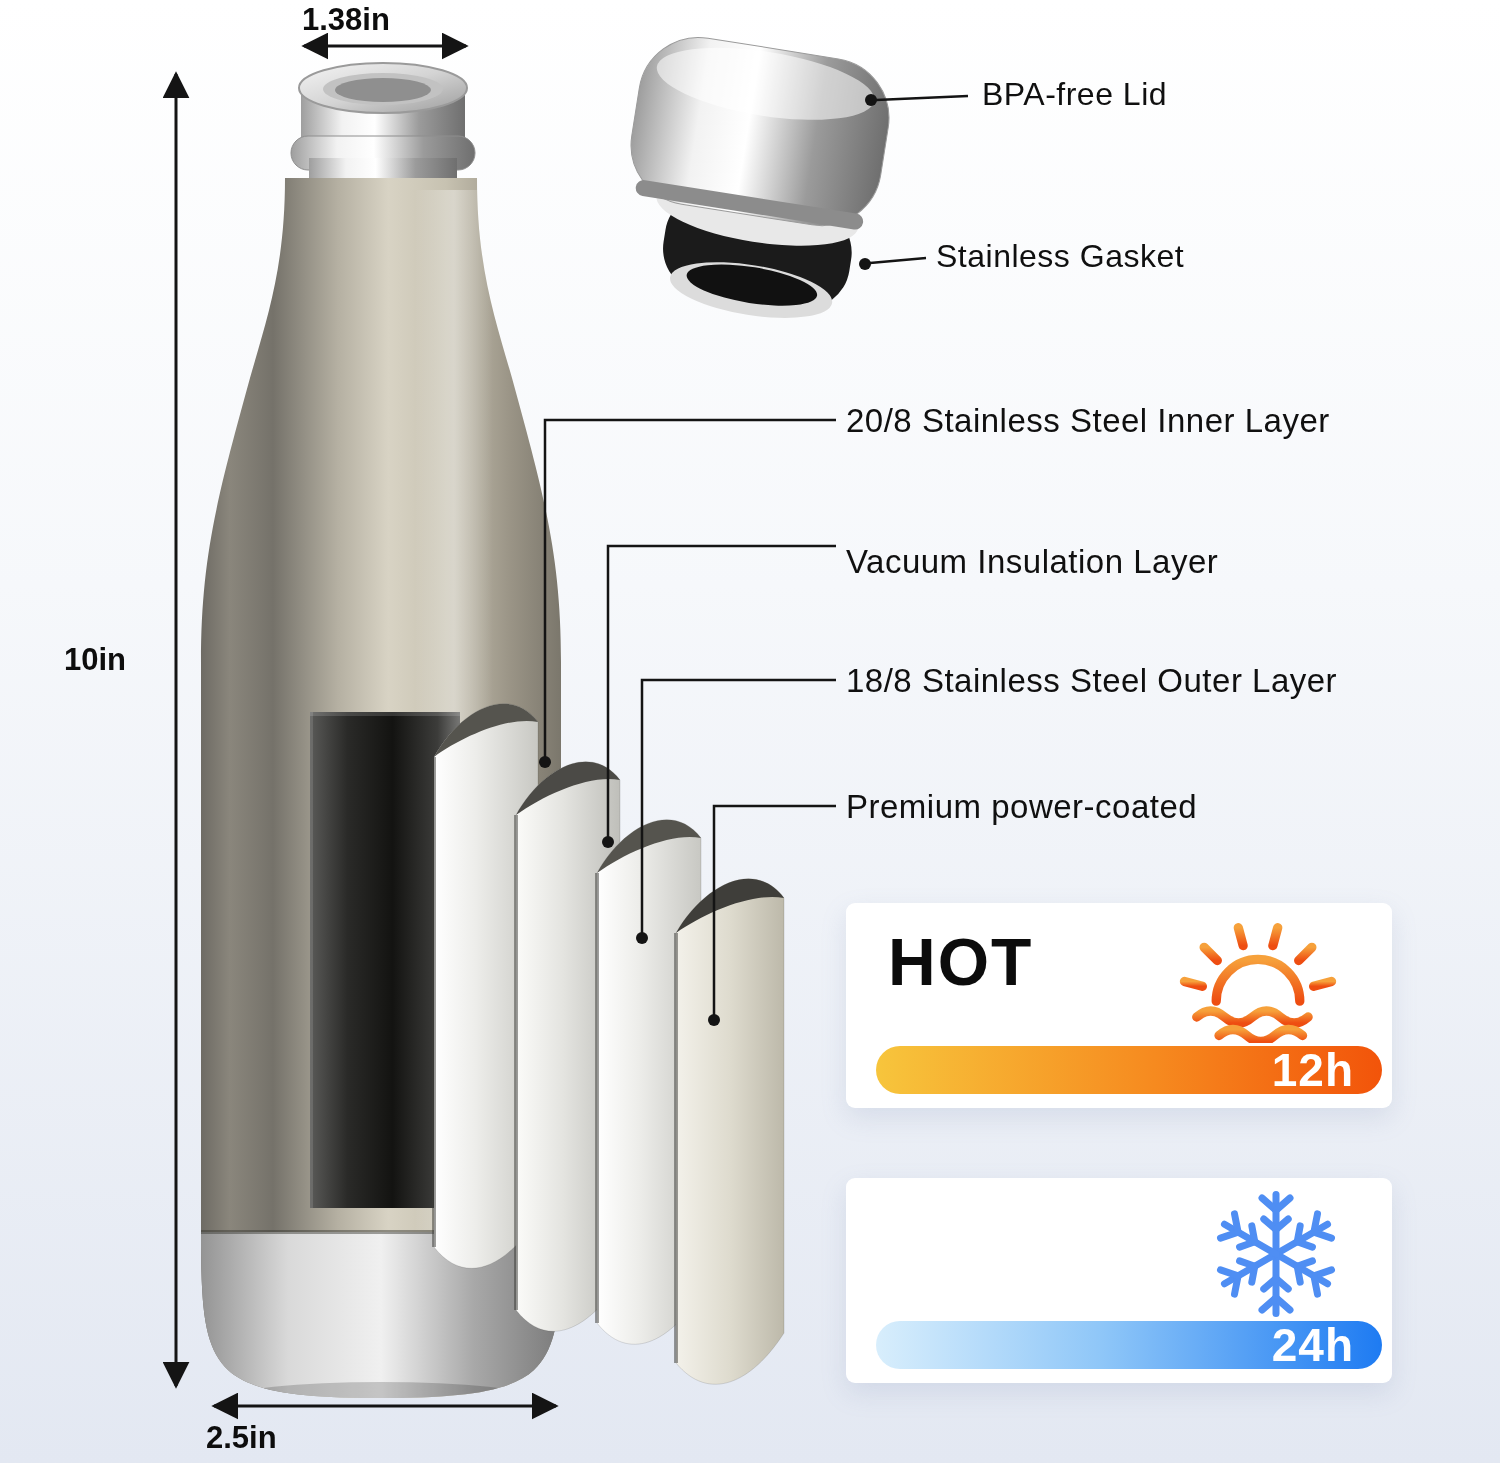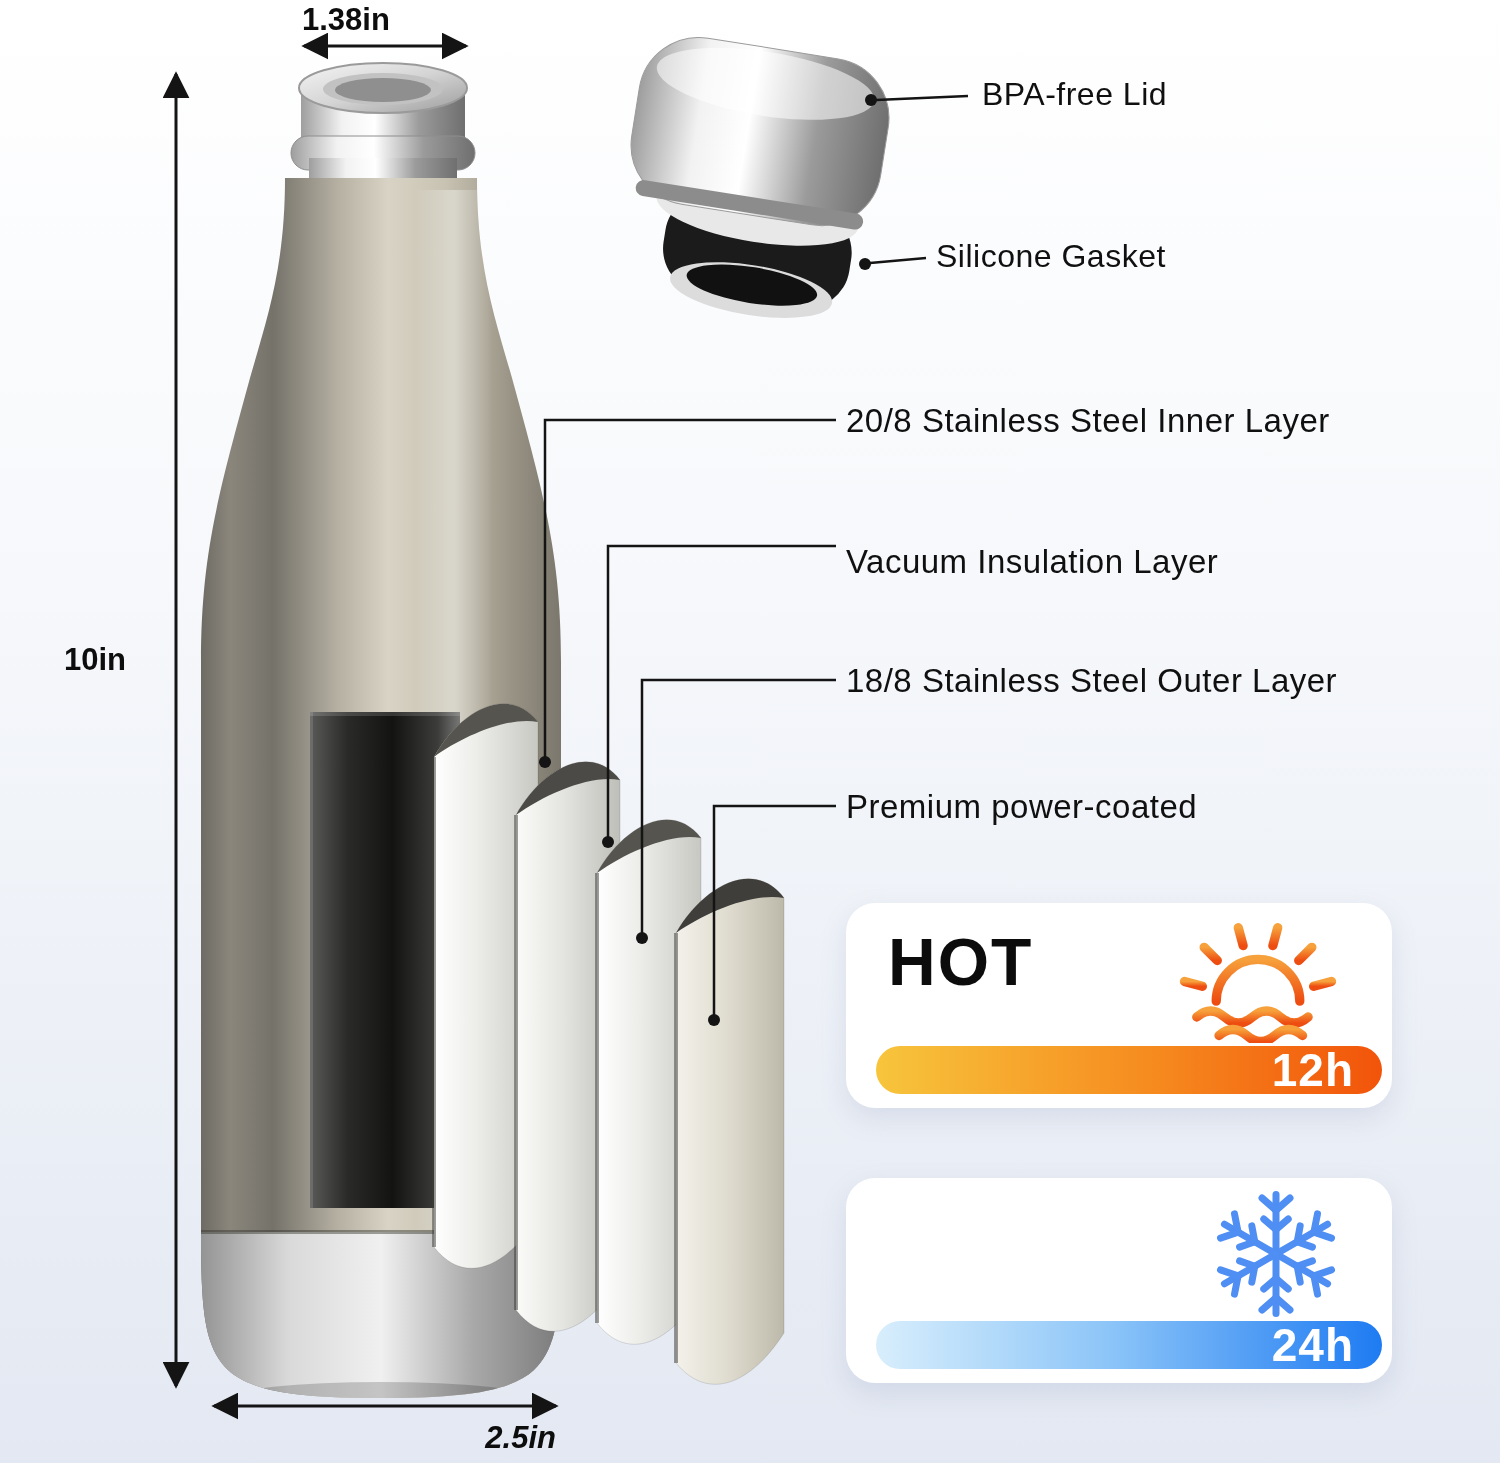--- a/index.html
+++ b/index.html
@@ -11,21 +11,21 @@
   .stage{position:absolute;inset:0;}
   svg.scene{position:absolute;left:0;top:0;}
   .lbl{
     position:absolute;font-weight:400;color:#101010;
     font-size:33px;letter-spacing:.5px;white-space:nowrap;
   }
   .dim{
     position:absolute;font-weight:700;color:#0d0d0d;font-size:31px;white-space:nowrap;
   }
   .card{
-    position:absolute;width:546px;height:205px;background:#ffffff;border-radius:29px;
+    position:absolute;width:546px;height:205px;background:#ffffff;border-radius:9px;
     box-shadow:0 10px 26px rgba(120,140,180,.18);
   }
   .card-title{
     position:absolute;left:42px;top:26px;font-size:66px;font-weight:800;
     color:#0c0c0c;letter-spacing:2px;line-height:1;
   }
   .bar{
     position:absolute;left:30px;right:10px;bottom:14px;height:48px;border-radius:27px;
   }
   .bar-hot{background:linear-gradient(90deg,#F7C53C 0%,#F68A1F 55%,#F2540A 100%);}
@@ -193,24 +193,24 @@
       <circle cx="714" cy="1020" r="6" fill="#141414" stroke="none"></circle>
       <line x1="968" y1="96" x2="876" y2="100"></line>
       <circle cx="871" cy="100" r="6" fill="#141414" stroke="none"></circle>
       <line x1="926" y1="258" x2="870" y2="263"></line>
       <circle cx="865" cy="264" r="6" fill="#141414" stroke="none"></circle>
     </g>
   </svg>
 
   <div class="dim" style="left:302px;top:2px;width:168px;text-align:left;">1.38in</div>
   <div class="dim" style="left:64px;top:642px;">10in</div>
-  <div class="dim" style="left:214px;top:1420px;width:342px;text-align:right;font-style:italic;">2.5in</div>
+  <div class="dim" style="left:206px;top:1420px;width:342px;text-align:left;">2.5in</div>
 
   <div class="lbl" style="left:982px;top:76px;font-size:32px;">BPA-free Lid</div>
-  <div class="lbl" style="left:936px;top:238px;font-size:32px;">Silicone Gasket</div>
+  <div class="lbl" style="left:936px;top:238px;font-size:32px;">Stainless Gasket</div>
 
   <div class="lbl" style="left:846px;top:402px;">20/8 Stainless Steel Inner Layer</div>
   <div class="lbl" style="left:846px;top:528px;margin-top:15px;">Vacuum Insulation Layer</div>
   <div class="lbl" style="left:846px;top:662px;">18/8 Stainless Steel Outer Layer</div>
   <div class="lbl" style="left:846px;top:788px;">Premium power-coated</div>
 
   <div class="card" style="left:846px;top:903px;">
     <div class="card-title">HOT</div>
     <div class="badge-icon hot-icon">
       <svg width="196" height="130" viewBox="0 0 200 140">

